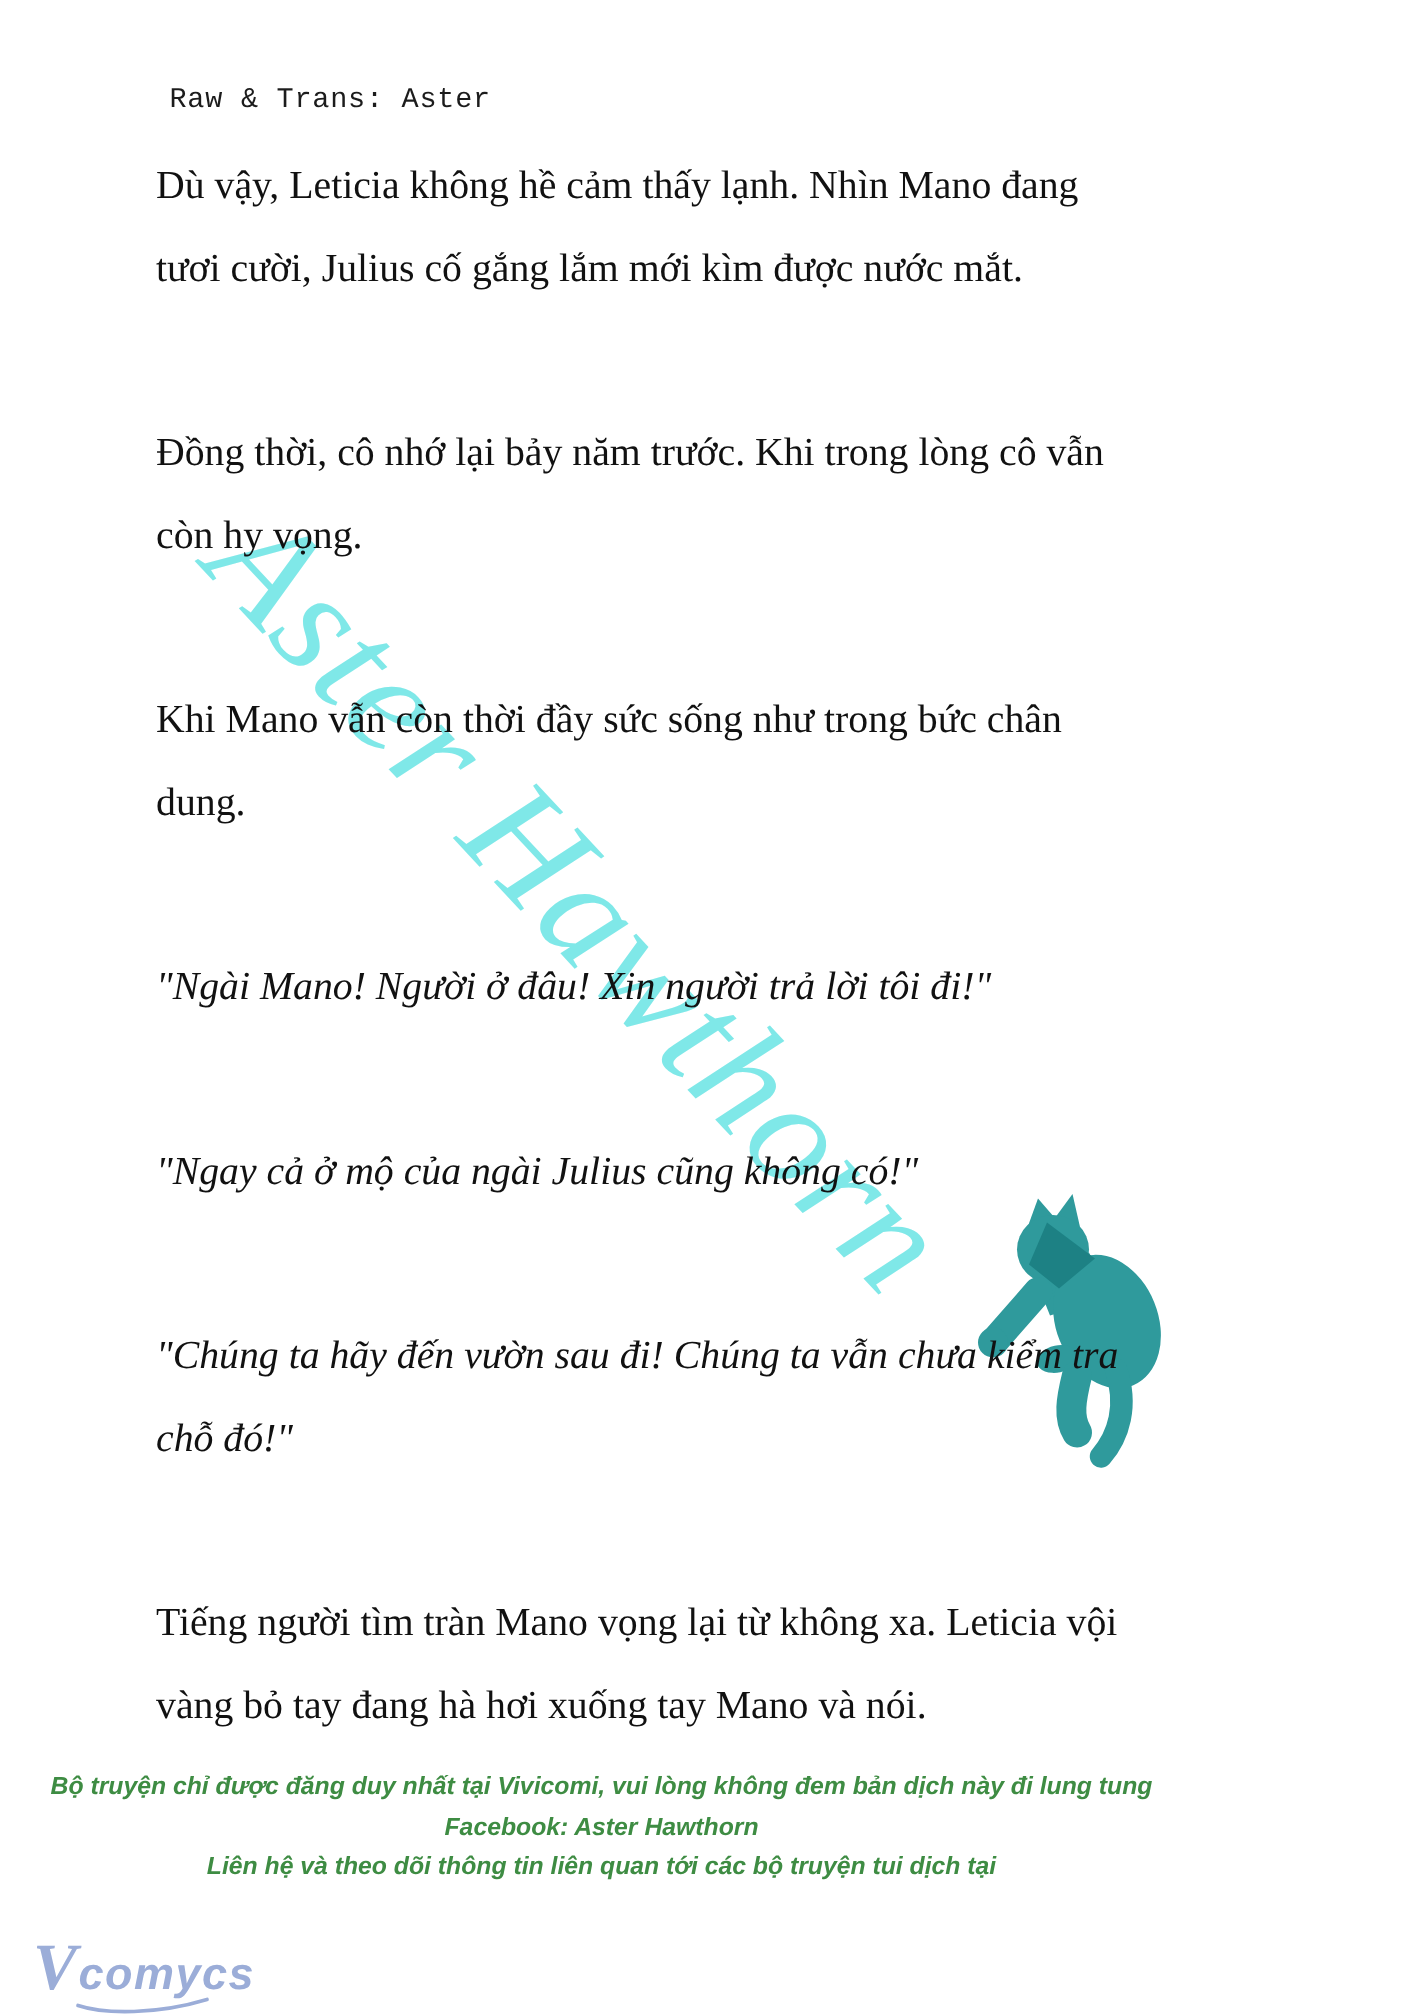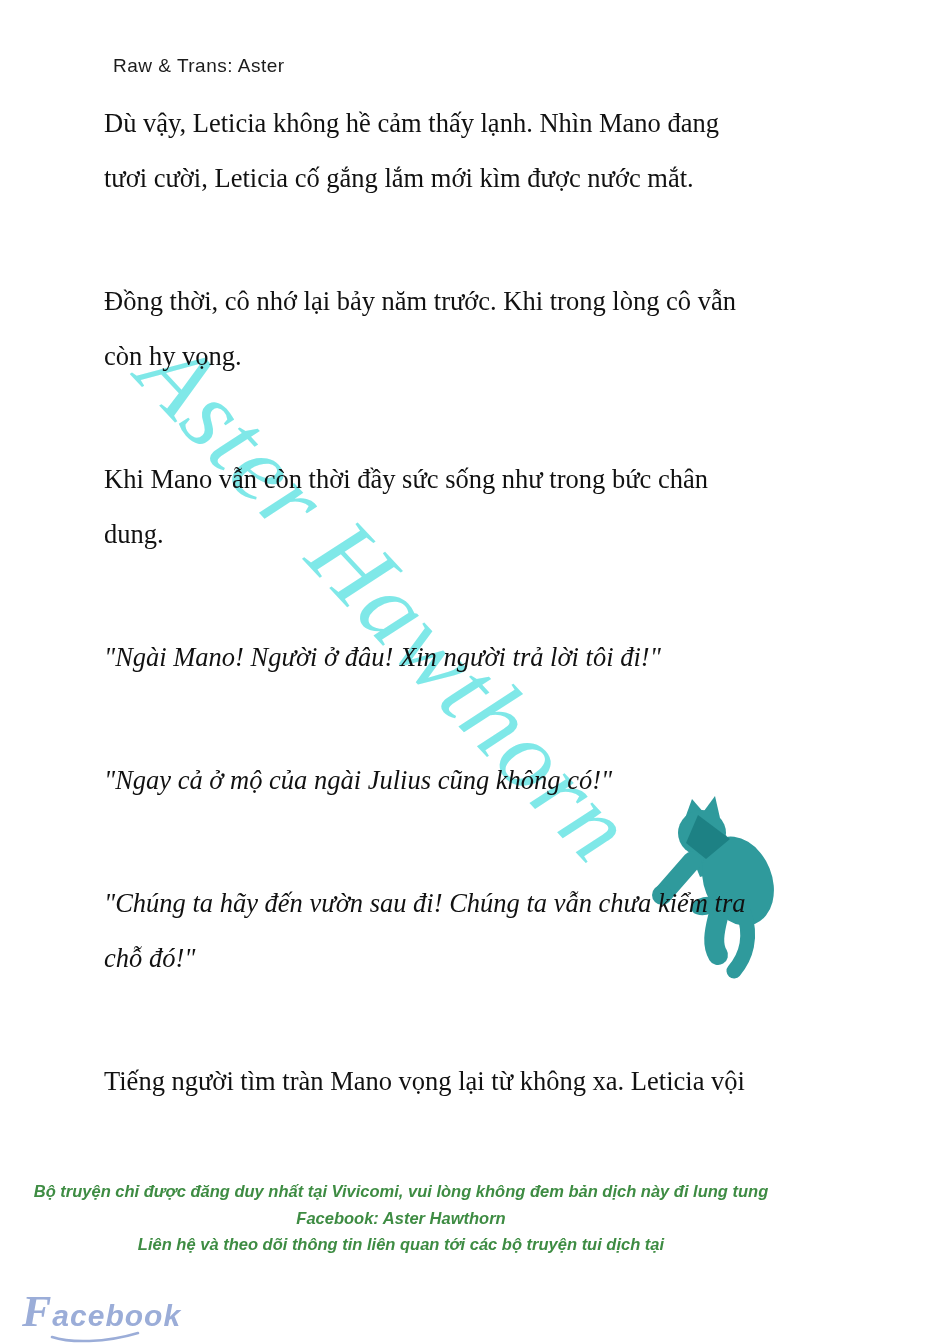--- a/index.html
+++ b/index.html
@@ -10,21 +10,21 @@
     height: 1343px;
     background: #ffffff;
     overflow: hidden;
     font-family: "Liberation Serif", serif;
   }
 
   .credit {
     position: absolute;
     left: 113px;
     top: 55px;
-    font-family: Liberation Sans, sans-serif;
+    font-family: Liberation Mono, monospace;
     font-size: 19px;
     color: #1c1c1c;
     letter-spacing: 0.5px;
     z-index: 4;
   }
 
   .watermark {
     position: absolute;
     left: 200px;
     top: 316px;
@@ -124,21 +124,21 @@
     <ellipse cx="57" cy="111" rx="14" ry="9" transform="rotate(-12 57 111)"></ellipse>
     <path d="M70,122 C66,138 64,150 70,160" stroke="#2f9a9c" stroke-width="20" stroke-linecap="round" fill="none"></path>
     <path d="M96,118 C104,142 98,162 86,176" stroke="#2f9a9c" stroke-width="15" stroke-linecap="round" fill="none"></path>
   </g>
   <polygon points="50,20 82,44 58,64 38,48" fill="#1d8184"></polygon>
 </svg>
 
 <div class="text-block">
   <div class="para">
     <span class="line">Dù vậy, Leticia không hề cảm thấy lạnh. Nhìn Mano đang</span>
-    <span class="line">tươi cười, Leticia cố gắng lắm mới kìm được nước mắt.</span>
+    <span class="line">tươi cười, Julius cố gắng lắm mới kìm được nước mắt.</span>
   </div>
   <div class="para">
     <span class="line">Đồng thời, cô nhớ lại bảy năm trước. Khi trong lòng cô vẫn</span>
     <span class="line">còn hy vọng.</span>
   </div>
   <div class="para">
     <span class="line">Khi Mano vẫn còn thời đầy sức sống như trong bức chân</span>
     <span class="line">dung.</span>
   </div>
   <div class="para italic">
@@ -146,27 +146,28 @@
   </div>
   <div class="para italic">
     <span class="line">"Ngay cả ở mộ của ngài Julius cũng không có!"</span>
   </div>
   <div class="para italic">
     <span class="line">"Chúng ta hãy đến vườn sau đi! Chúng ta vẫn chưa kiểm tra</span>
     <span class="line">chỗ đó!"</span>
   </div>
   <div class="para">
     <span class="line">Tiếng người tìm tràn Mano vọng lại từ không xa. Leticia vội</span>
+    <span class="line">vàng bỏ tay đang hà hơi xuống tay Mano và nói.</span>
   </div>
 </div>
 
 <div class="footer-notice">
   <span class="notice-line">Bộ truyện chỉ được đăng duy nhất tại Vivicomi, vui lòng không đem bản dịch này đi lung tung</span>
   <span class="notice-line">Facebook: Aster Hawthorn</span>
   <span class="notice-line">Liên hệ và theo dõi thông tin liên quan tới các bộ truyện tui dịch tại</span>
 </div>
 
 <div class="logo">
-  <span class="logo-text">Facebook</span>
+  <span class="logo-text">Vcomycs</span>
   <svg class="logo-swash" width="90" height="12" viewBox="0 0 90 12" xmlns="http://www.w3.org/2000/svg" aria-hidden="true">
     <path d="M2,6 C20,12 55,12 88,2" stroke="#9badd8" stroke-width="2.5" fill="none" stroke-linecap="round"></path>
   </svg>
 </div>
 
 </body></html>

